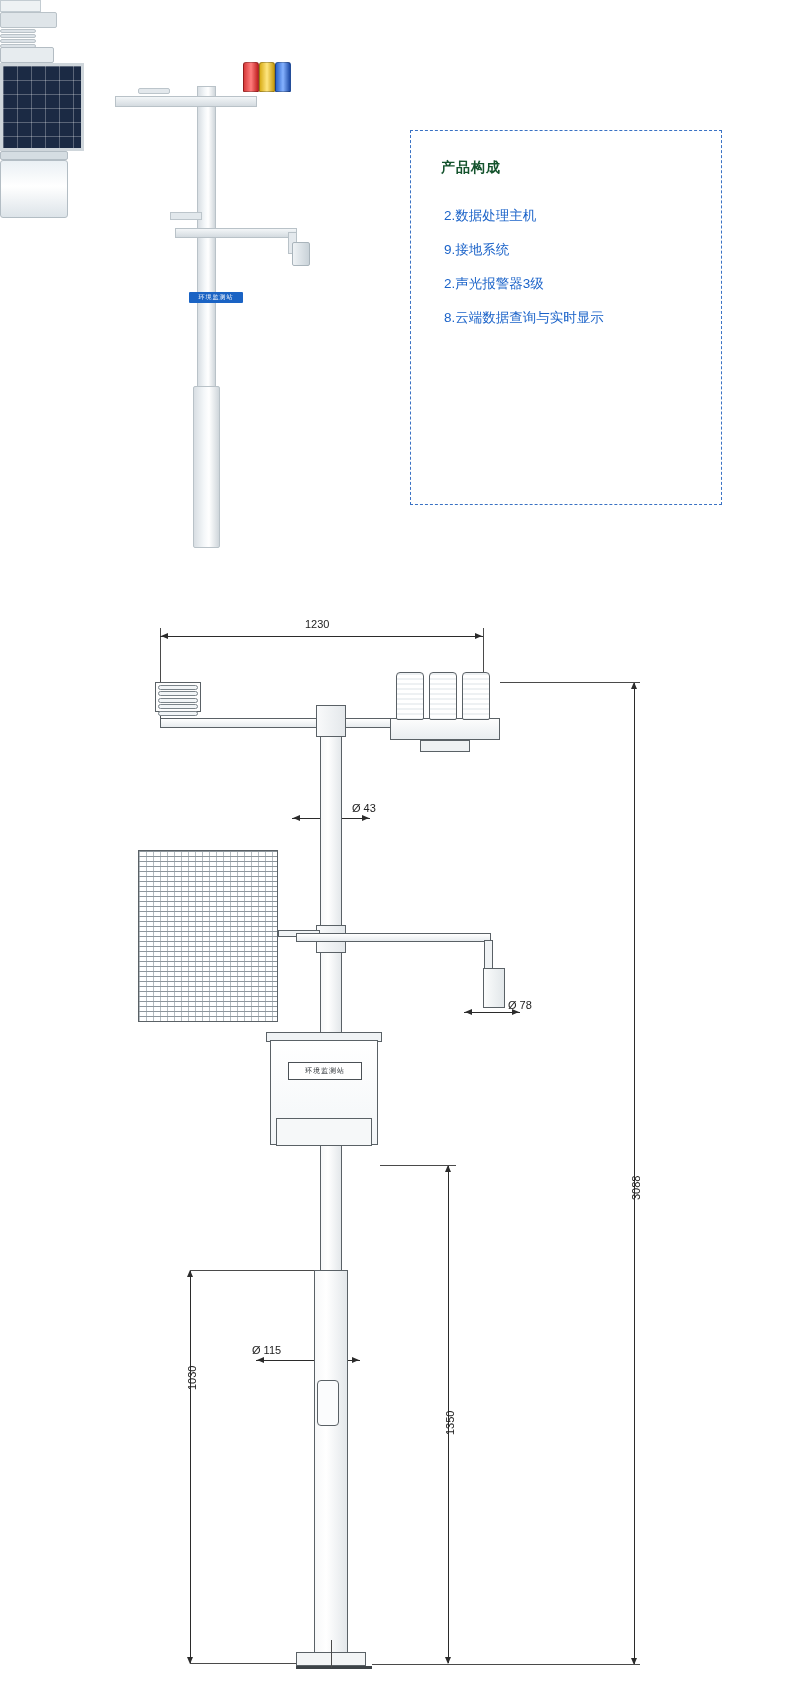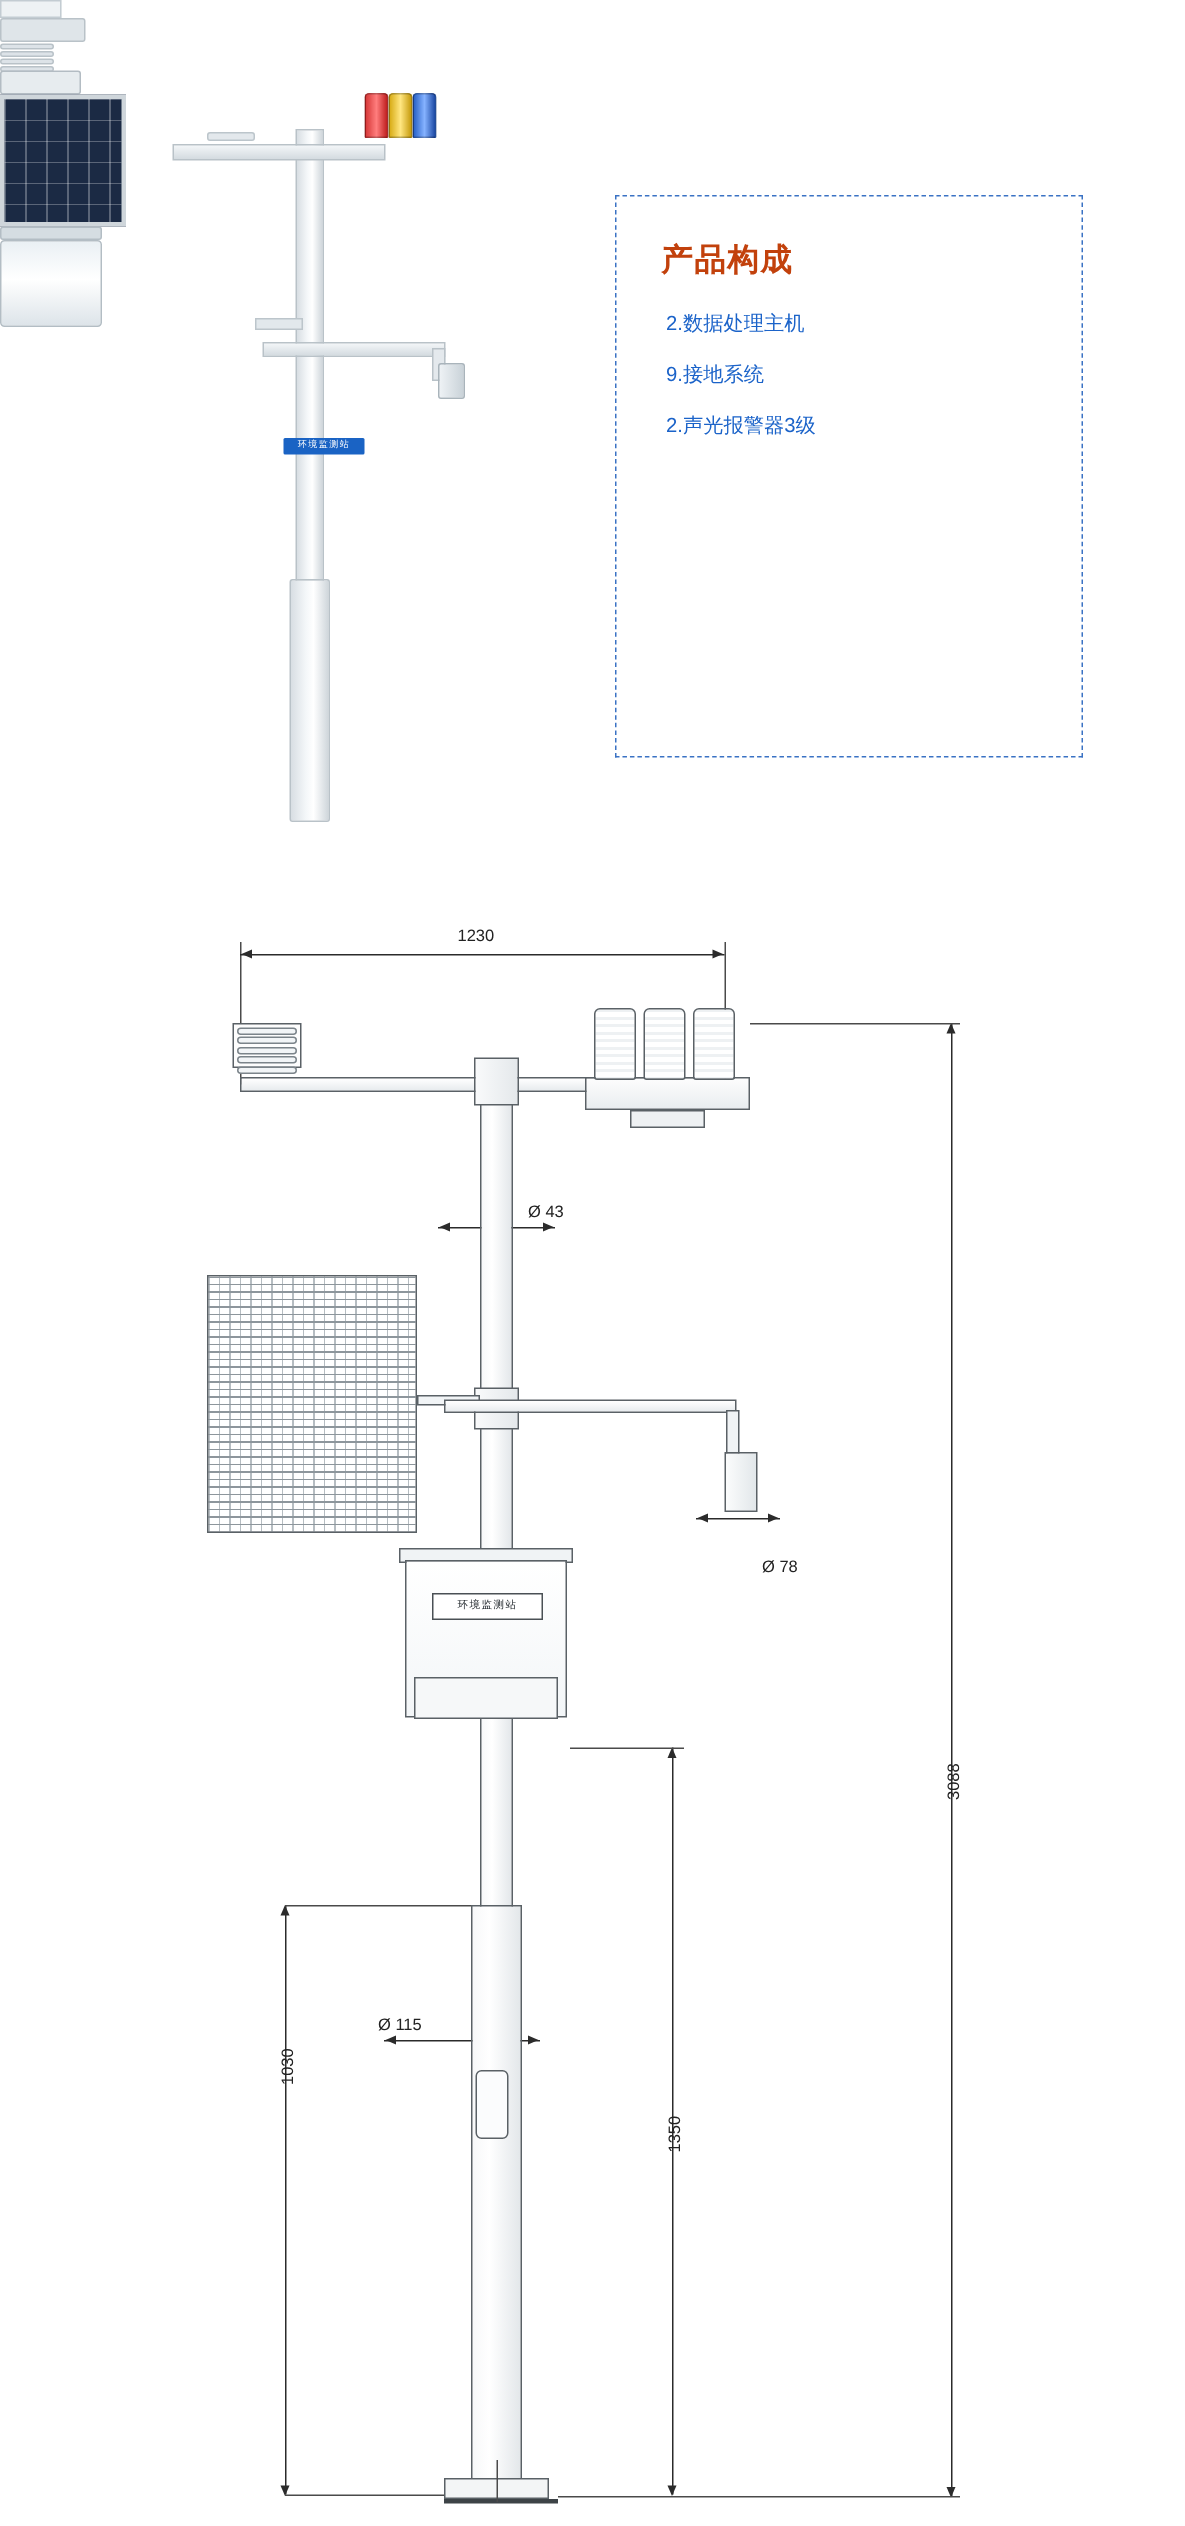--- a/index.html
+++ b/index.html
@@ -31,21 +31,21 @@
   .p-solar .grid{width:100%;height:100%;background:
      repeating-linear-gradient(to right,rgba(255,255,255,.28) 0 1px,transparent 1px 14px),
      repeating-linear-gradient(to bottom,rgba(255,255,255,.28) 0 1px,transparent 1px 14px);}
   .p-solar-arm{left:170px;top:212px;width:30px;height:6px;background:#e2e8ec;border:1px solid #bcc5cb;}
   .p-box{left:183px;top:276px;width:66px;height:56px;background:linear-gradient(to bottom,#eaf0f4,#ffffff 45%,#dde4e9);border:1px solid #b3bdc4;border-radius:3px;}
   .p-box-label{position:absolute;left:189px;top:292px;width:54px;height:11px;background:#1a63c4;color:#fff;font-size:6px;line-height:11px;text-align:center;letter-spacing:1px;border-radius:1px;}
   .p-box-lid{left:183px;top:272px;width:66px;height:7px;background:#d5dde2;border:1px solid #b3bdc4;border-radius:2px;}
 
   
   .panel{position:absolute;left:410px;top:130px;width:312px;height:375px;border:1px dashed #3a72c4;box-sizing:border-box;}
-  .panel h2{margin:0;position:absolute;left:30px;top:28px;font-size:21px;color:#c2410c;font-weight:bold;letter-spacing:1px;}
+  .panel h2{margin:0;position:absolute;left:30px;top:28px;font-size:14px;color:#14532d;font-weight:bold;letter-spacing:1px;}
   .panel ul{list-style:none;margin:0;padding:0;position:absolute;left:33px;top:68px;width:270px;}
   .panel li{font-size:13.5px;color:#1b63c9;line-height:34px;white-space:nowrap;}
 
   
   .draw{position:absolute;left:0;top:600px;width:790px;height:1084px;}
   .ln{position:absolute;background:#2b2b2b;}
   .h{height:1px;}
   .v{width:1px;}
   .thin{background:#4a4a4a;}
   .dim-text{position:absolute;font-size:11px;color:#222;font-family:"Liberation Sans",sans-serif;}
@@ -127,20 +127,21 @@
     <div class="p-box"></div>
     <div class="p-box-label">环境监测站</div>
   </div>
 
   <div class="panel">
     <h2>产品构成</h2>
     <ul>
       <li>2.数据处理主机</li>
       <li>9.接地系统</li>
       <li>2.声光报警器3级</li>
+      <li>8.云端数据查询与实时显示</li>
     </ul>
   </div>
 
   <div class="draw">
 
     <div class="ln v thin" style="left:160px;top:28px;height:95px;"></div>
     <div class="ln v thin" style="left:483px;top:28px;height:95px;"></div>
     <div class="ln h" style="left:160px;top:36px;width:323px;"></div>
     <div class="arrow arr-l" style="left:161px;top:33px;"></div>
     <div class="arrow arr-r" style="left:475px;top:33px;"></div>
@@ -167,21 +168,21 @@
     <div class="dim-text vert" style="left:186px;top:790px;">1030</div>
 
     <div class="ln h" style="left:292px;top:218px;width:78px;"></div>
     <div class="arrow arr-l" style="left:293px;top:215px;"></div>
     <div class="arrow arr-r" style="left:362px;top:215px;"></div>
     <div class="dim-text" style="left:352px;top:202px;">Ø 43</div>
 
     <div class="ln h" style="left:464px;top:412px;width:56px;"></div>
     <div class="arrow arr-l" style="left:465px;top:409px;"></div>
     <div class="arrow arr-r" style="left:512px;top:409px;"></div>
-    <div class="dim-text" style="left:508px;top:399px;margin-top:40px;">Ø 78</div>
+    <div class="dim-text" style="left:508px;top:399px;">Ø 78</div>
 
     <div class="ln h" style="left:256px;top:760px;width:104px;"></div>
     <div class="arrow arr-l" style="left:257px;top:757px;"></div>
     <div class="arrow arr-r" style="left:352px;top:757px;"></div>
     <div class="dim-text" style="left:252px;top:744px;">Ø 115</div>
 
     <div class="part d-mast"></div>
     <div class="part d-mast-low"></div>
     <div class="part d-base"></div>
     <div class="ln" style="left:296px;top:1066px;width:76px;height:3px;background:#3d4347;"></div>

